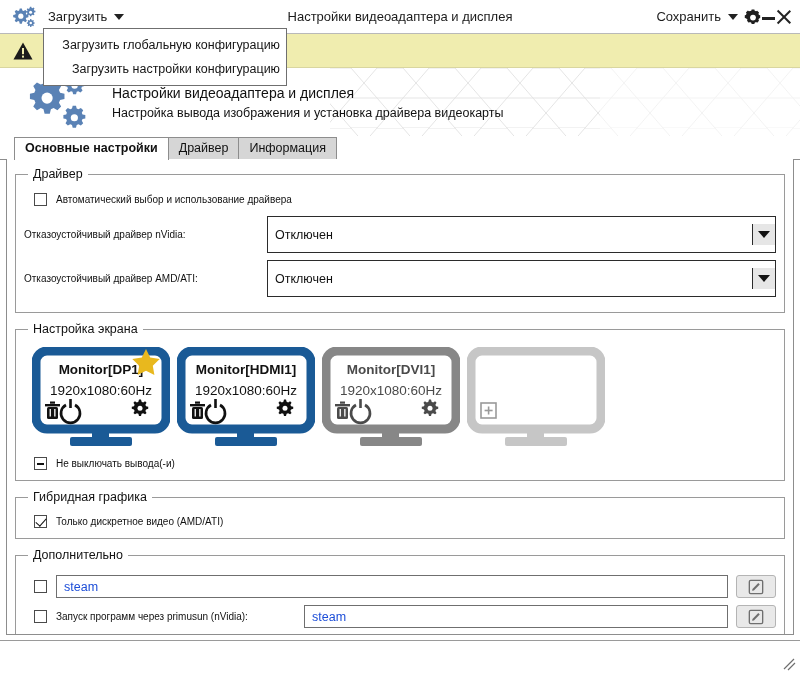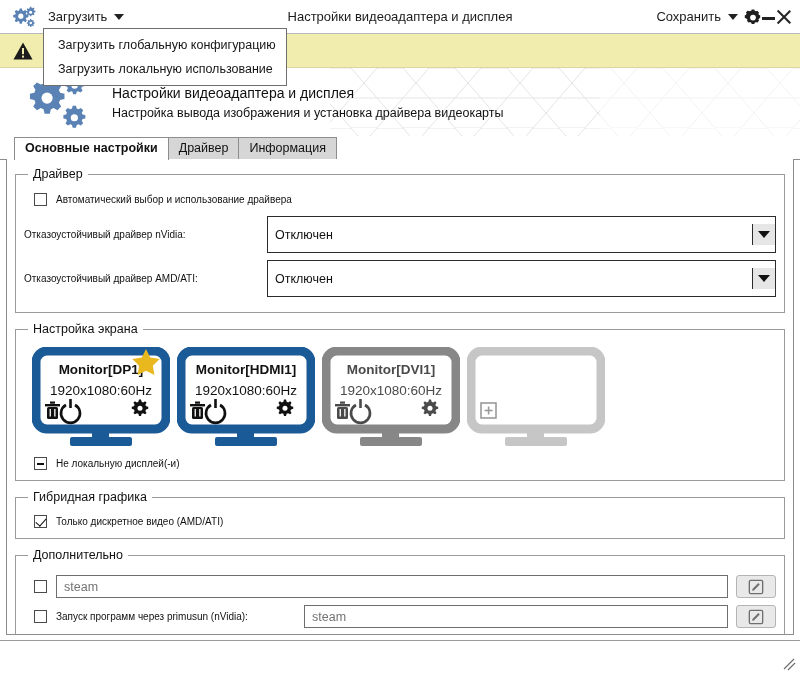--- a/index.html
+++ b/index.html
@@ -72,20 +72,21 @@
 
   
   .dropdown {
     position: absolute;
     left: 43px; top: 28px;
     width: 244px;
     background: #ffffff;
     border: 1px solid #6f6f6f;
     z-index: 50;
     padding: 4px 0;
+    text-align: right;
   }
   .dropdown-item {
     font-size: 12.5px;
     color: #151515;
     padding: 5px 6px 5px 14px;
     white-space: nowrap;
     cursor: default;
   }
 
   
@@ -249,21 +250,21 @@
     border-right: 6px solid transparent;
     border-top: 7px solid #111;
   }
 
   
   .tinput {
     height: 23px;
     border: 1px solid #6f6f6f;
     background: #fff;
     font-size: 12.5px;
-    color: #737373;
+    color: #1d4ed8;
     display: flex; align-items: center;
     padding-left: 7px;
     flex: 1 1 auto;
     cursor: text;
   }
   .btn-edit {
     width: 40px; height: 23px;
     border: 1px solid #b4b4b4;
     background: #e9e9e9;
     border-radius: 3px;
@@ -334,21 +335,21 @@
           <circle cx="9" cy="9.6" r="2.9" fill="#ffffff"></circle>
         </svg>
       </div>
       <div class="tb-min"></div>
       <div class="tb-close"></div>
     </div>
   </div>
 
   <div class="dropdown">
     <div class="dropdown-item">Загрузить глобальную конфигурацию</div>
-    <div class="dropdown-item">Загрузить локальную использование</div>
+    <div class="dropdown-item">Загрузить настройки конфигурацию</div>
   </div>
 
   <div class="warnbar">
     <div class="warn-icon">
       <svg viewBox="0 0 22 20" width="22" height="20">
         <path fill="#1b1b1b" d="M11 1.5 L20.5 18.5 L1.5 18.5 Z"></path>
         <rect x="10" y="7" width="2" height="6.2" fill="#f0edaf"></rect>
         <rect x="10" y="14.6" width="2" height="2" fill="#f0edaf"></rect>
       </svg>
     </div>
@@ -521,21 +522,21 @@
               <rect x="20.8" y="59.5" width="1.6" height="8" fill="#9a9a9a"></rect>
               <rect x="17.6" y="62.7" width="8" height="1.6" fill="#9a9a9a"></rect>
             </g>
           </svg>
         </div>
 
       </div>
 
       <div class="row chk" style="margin:8px 0 2px 0">
         <span class="cb tri"></span>
-        <span class="lbl">Не локальную дисплей(-и)</span>
+        <span class="lbl">Не выключать вывода(-и)</span>
       </div>
     </fieldset>
 
     <fieldset class="grp">
       <legend>Гибридная графика</legend>
       <div class="row chk" style="margin:5px 0 2px 0">
         <span class="cb checked"></span>
         <span class="lbl">Только дискретное видео (AMD/ATI)</span>
       </div>
     </fieldset>

